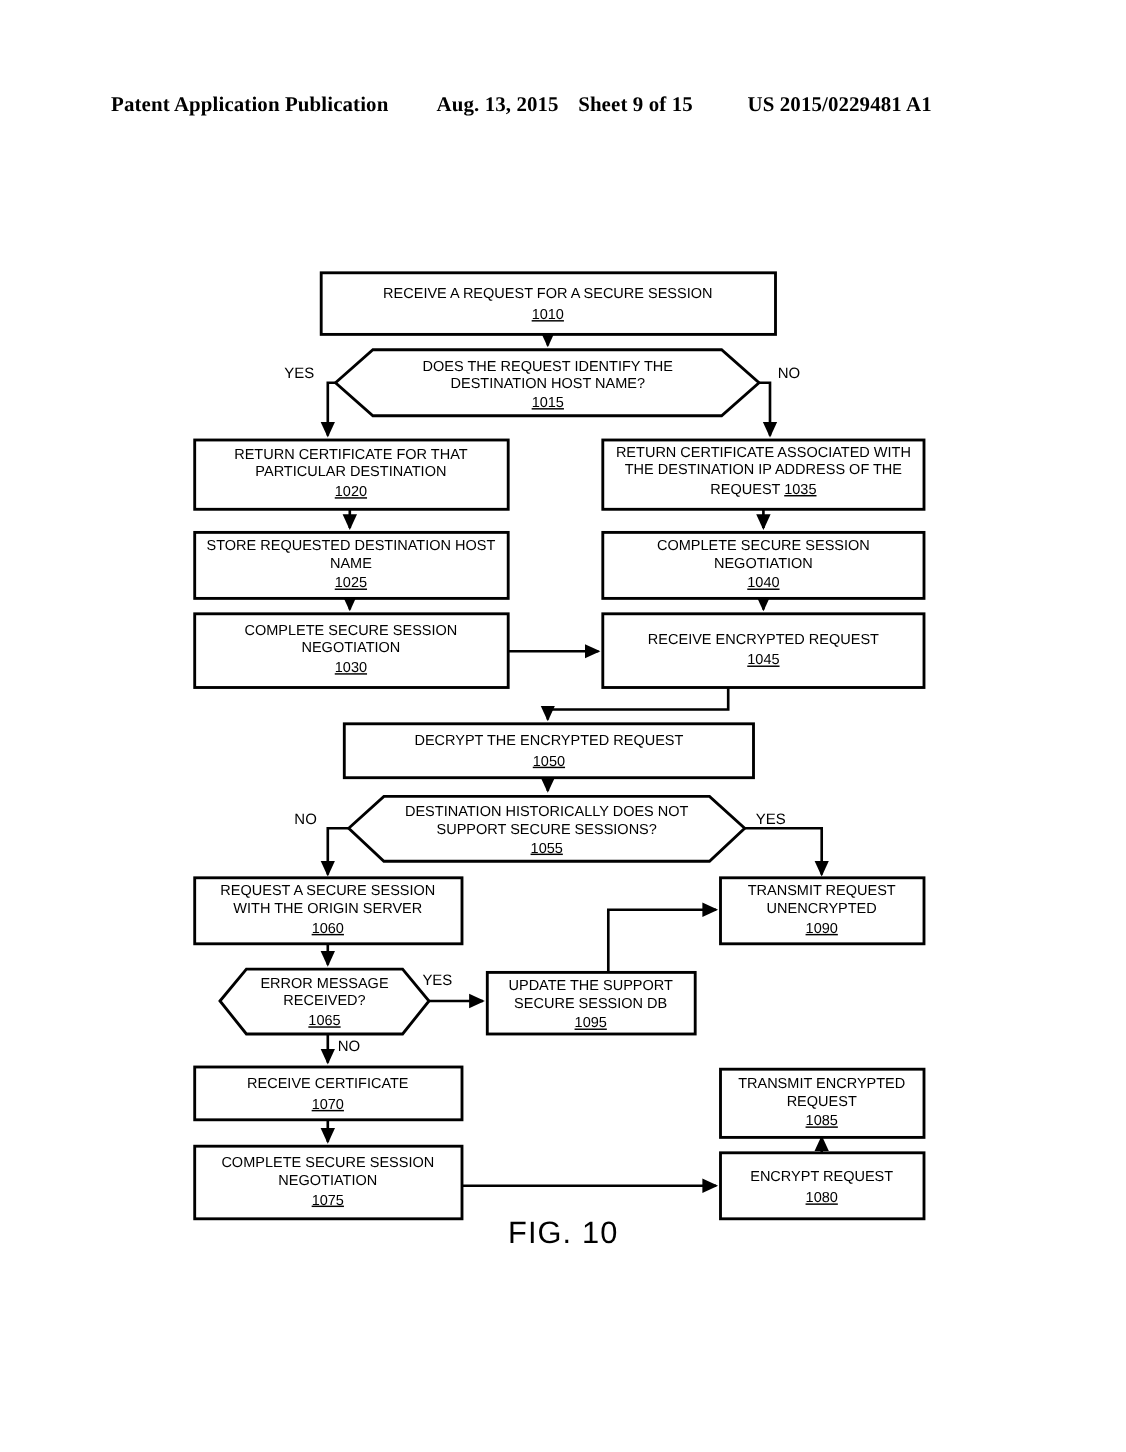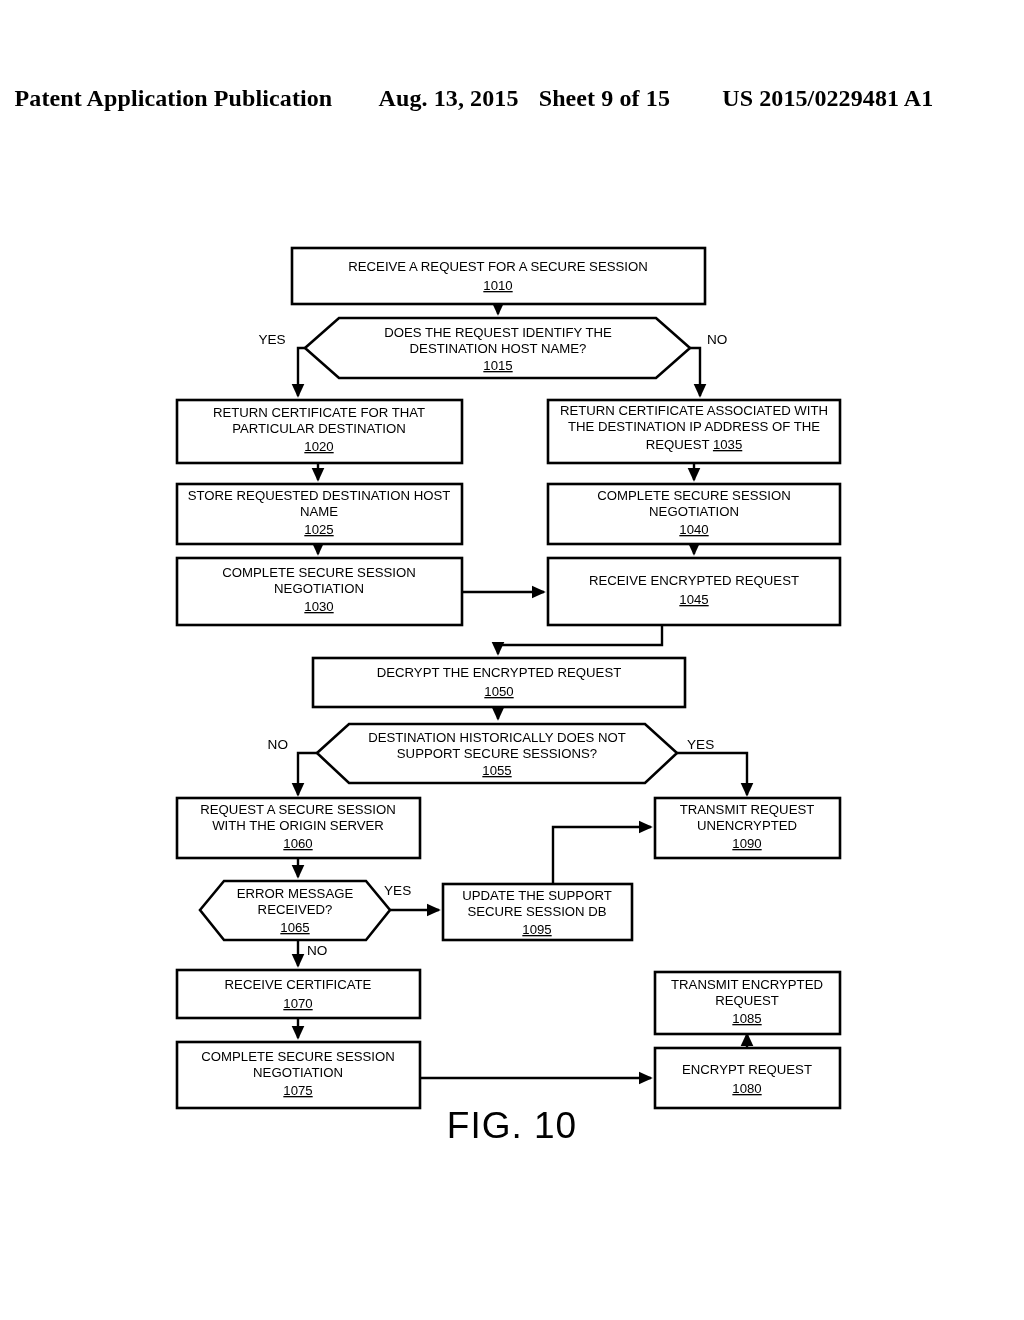--- a/index.html
+++ b/index.html
@@ -19,38 +19,38 @@
 
   
   #pub-header {
     position: absolute;
     left: 0;
     top: 85px;
     width: 948px;
     text-align: center;
     font-family: "Liberation Serif", serif;
     font-weight: bold;
-    font-size: 24px;
+    font-size: 19px;
     letter-spacing: 0.1px;
     white-space: nowrap;
   }
   #pub-header .seg { display: inline-block; vertical-align: baseline; }
   #pub-header .gap-a { display: inline-block; width: 34px; }
   #pub-header .gap-b { display: inline-block; width: 8px; }
   #pub-header .gap-c { display: inline-block; width: 40px; }
 
   
   #fig-label {
     position: absolute;
     left: 0;
     top: 1105px;
     width: 1024px;
     text-align: center;
     font-family: "Liberation Sans", sans-serif;
-    font-size: 37px;
+    font-size: 28px;
     letter-spacing: 1px;
   }
 
   
   #flow-svg {
     position: absolute;
     left: 0;
     top: 0;
     width: 1024px;
     height: 1320px;

